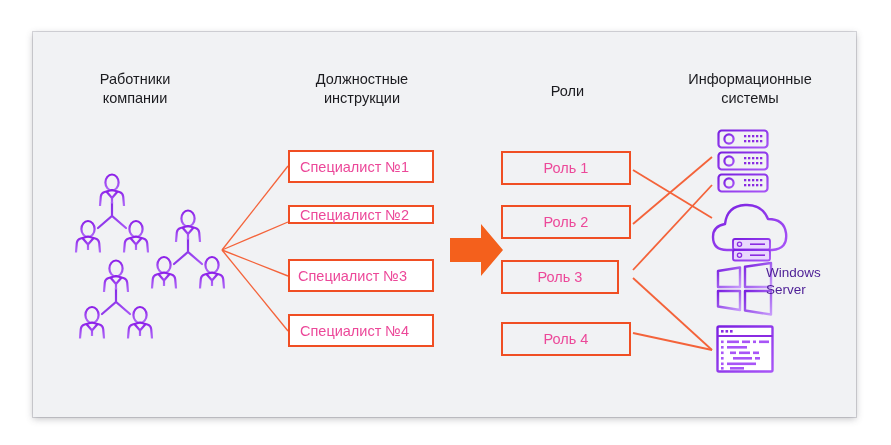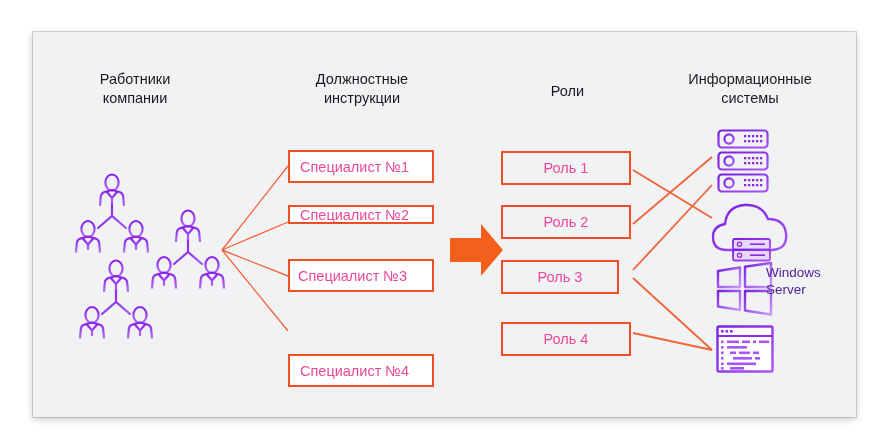--- a/index.html
+++ b/index.html
@@ -29,21 +29,21 @@
   .box{
     position:absolute;border:2.5px solid #f04e23;box-sizing:border-box;
     display:flex;align-items:center;color:#ec4899;font-size:14.5px;
   }
   .box.spec{background:#ffffff;justify-content:flex-start;padding-left:10px;}
   .box.role{background:transparent;justify-content:center;}
 
   #spec-1{left:288px;top:150px;width:146px;height:33px;}
   #spec-2{left:288px;top:205px;width:146px;height:19px;}
   #spec-3{left:288px;top:259px;width:146px;height:33px;padding-left:8px;}
-  #spec-4{left:288px;top:314px;width:146px;height:33px;margin-top:40px;}
+  #spec-4{left:288px;top:314px;width:146px;height:33px;}
 
   #role-1{left:501px;top:151px;width:130px;height:34px;}
   #role-2{left:501px;top:205px;width:130px;height:34px;}
   #role-3{left:501px;top:260px;width:118px;height:34px;}
   #role-4{left:501px;top:322px;width:130px;height:34px;}
 
   #winlabel{
     position:absolute;left:766px;top:264px;width:86px;
     color:#4c1d95;font-size:13.5px;line-height:17px;white-space:pre-line;
   }

